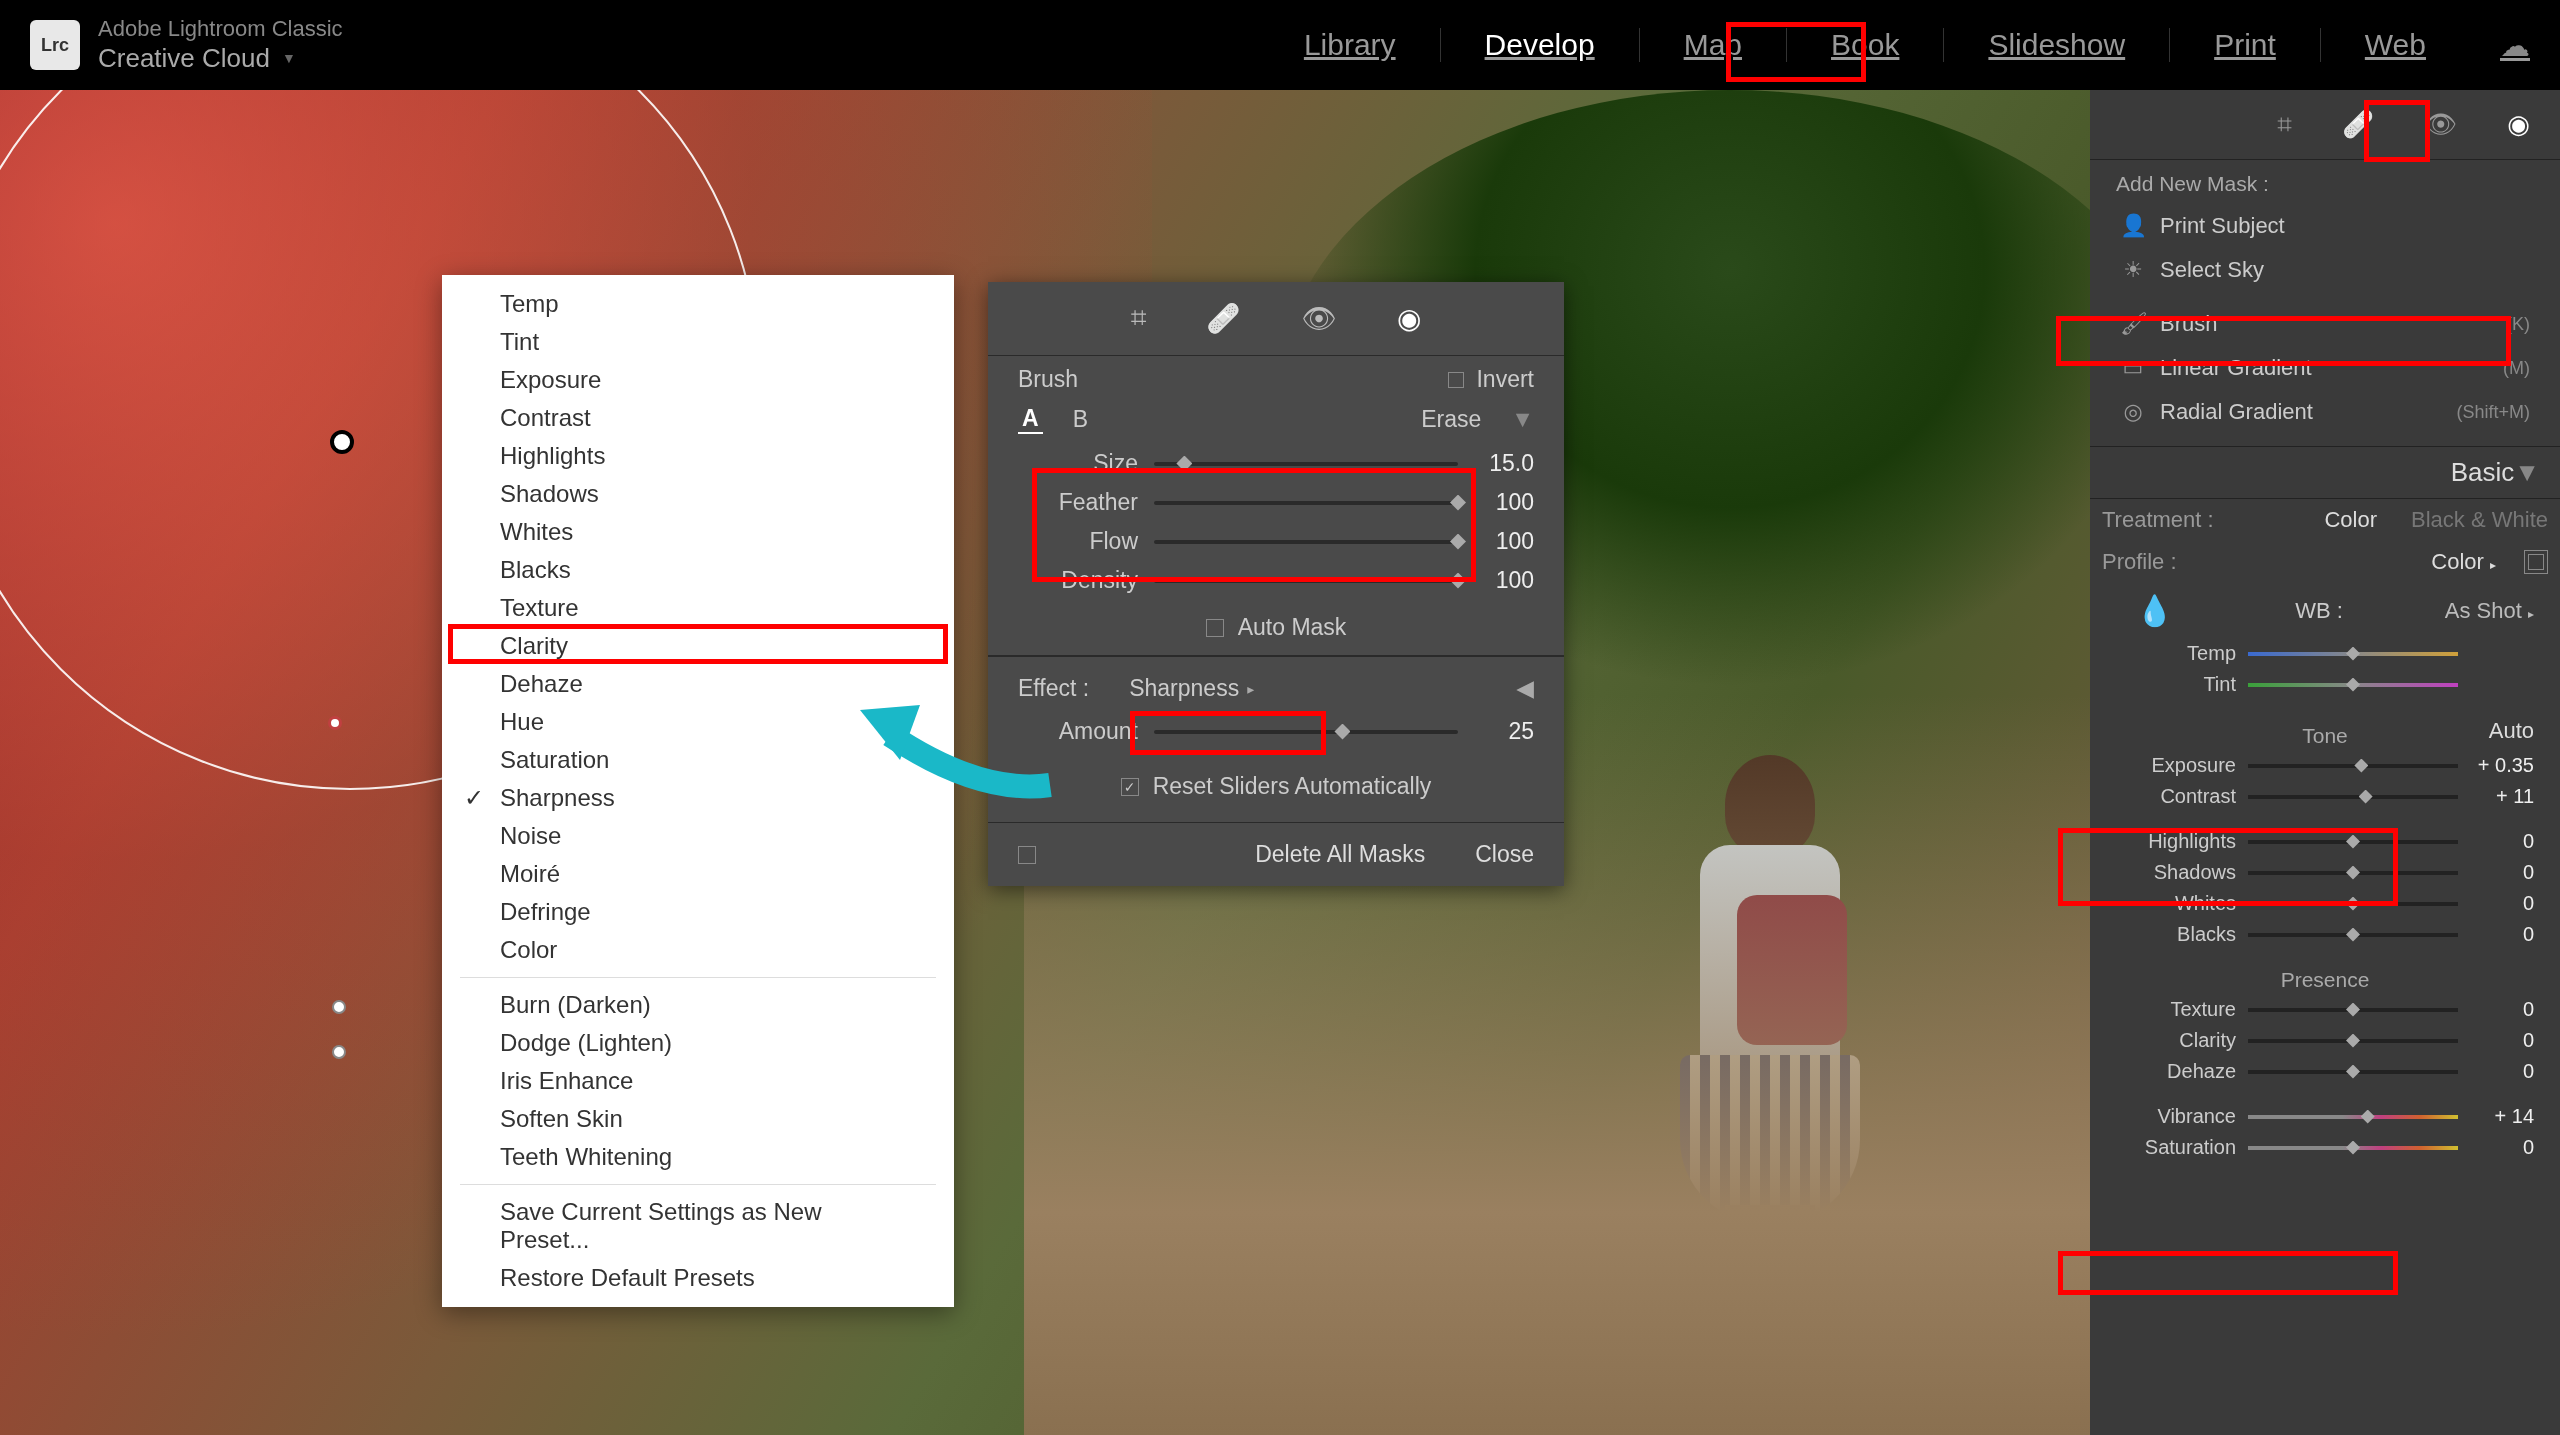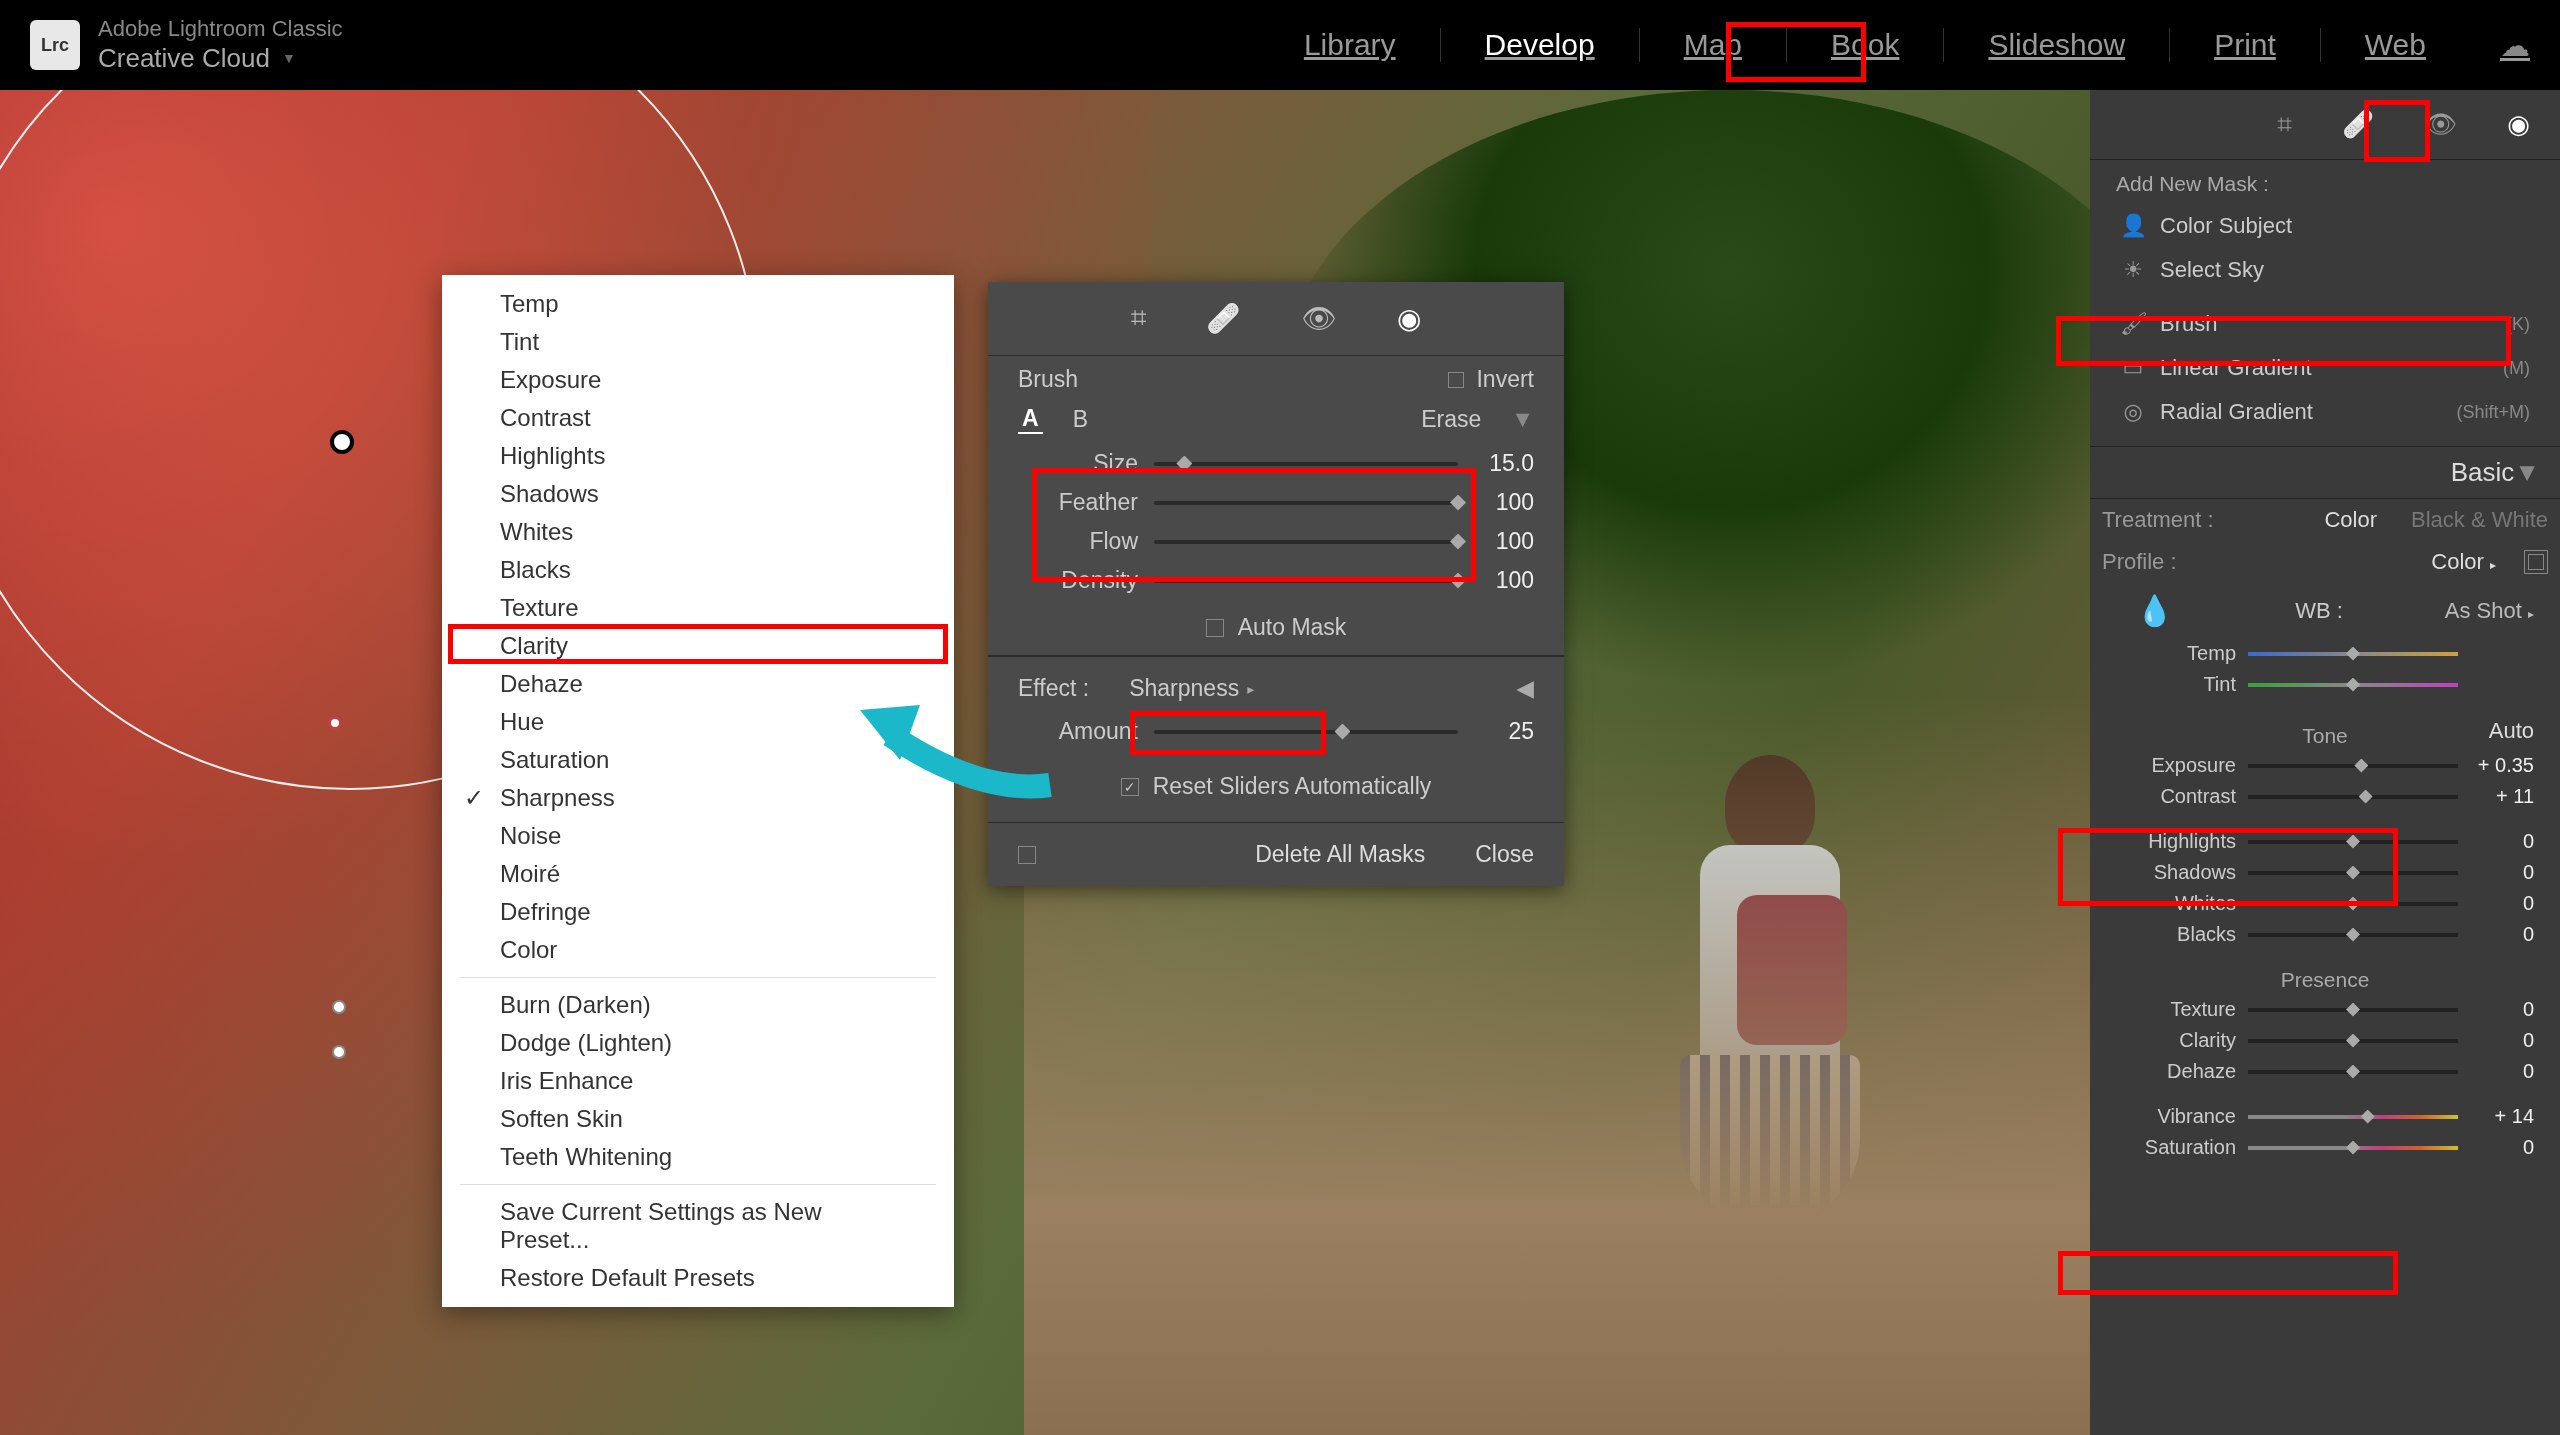--- a/index.html
+++ b/index.html
@@ -272,21 +272,21 @@
   <div class="rp-toolrow">
     <span>⌗</span>
     <span>🩹</span>
     <span>👁</span>
     <span class="active">◉</span>
   </div>
   <div class="rp-section">
     <div class="rp-label">Add New Mask :</div>
     <div class="mask-item">
         <span class="ic">👤</span>
-        <span>Color Subject</span>
+        <span>Print Subject</span>
       </div>
     <div class="mask-item">
         <span class="ic">☀</span>
         <span>Select Sky</span>
       </div>
     <div style="height:10px"></div>
     <div class="mask-item">
         <span class="ic">🖌</span>
         <span>Brush</span>
         <span class="shortcut">(K)</span>

